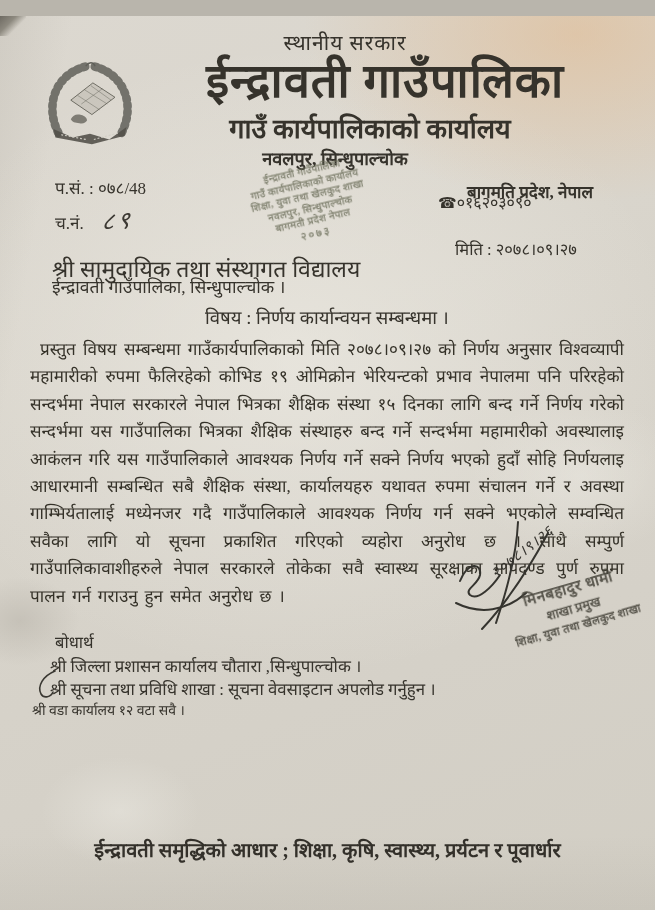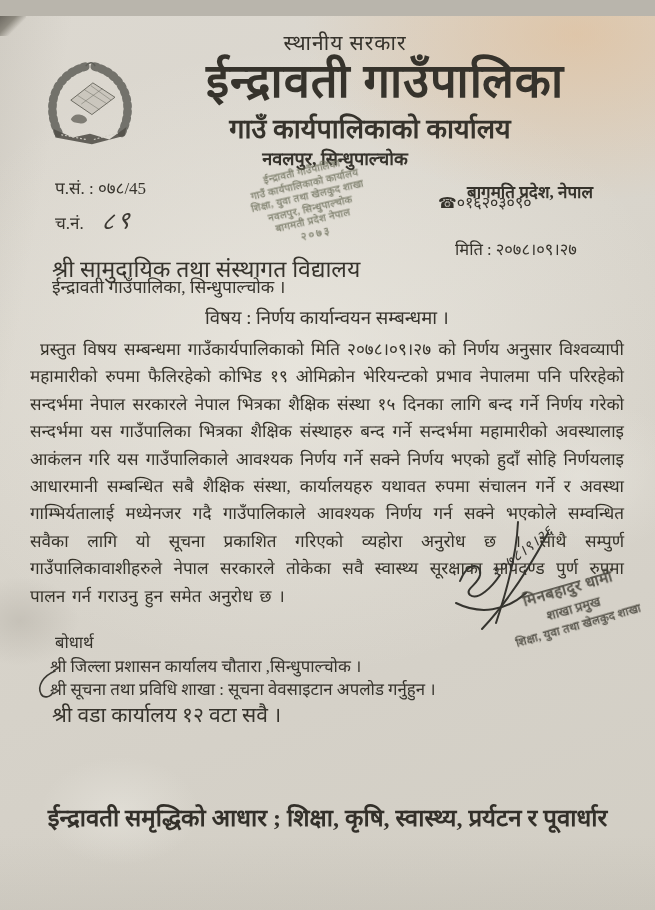--- a/index.html
+++ b/index.html
@@ -77,24 +77,24 @@
     transform:rotate(-16deg);transform-origin:0 0;
     color:rgba(72,70,60,.88);text-align:center;filter:blur(.2px);
   }
   .sig-name{font-size:15.5px;font-weight:bold;letter-spacing:.5px;}
   .sig-title{font-size:13px;font-weight:bold;margin-top:1px;}
   .sig-dept{font-size:11.5px;font-weight:bold;margin-top:1px;letter-spacing:.3px;}
 
   .cc-head{left:55px;top:614px;font-size:16.5px;}
   .cc-0{left:50px;top:638px;font-size:16.8px;}
   .cc-1{left:50px;top:661px;font-size:16.8px;}
-  .cc-2{left:52px;top:684px;font-size:21px;}
+  .cc-2{left:32px;top:684px;font-size:14px;}
   .cc-tick{left:33px;top:652px;width:26px;height:34px;}
 
-  .footer{left:0;top:784px;width:655px;font-size:24px;font-weight:bold;color:#33302a;}
+  .footer{left:0;top:820px;width:655px;font-size:20px;font-weight:bold;color:#33302a;}
 </style>
 </head>
 <body>
 
 <div class="paper">
 
   <div class="corner-notch"></div>
   <div class="blotch b1"></div>
   <div class="blotch b2"></div>
   <div class="blotch b3"></div>
@@ -123,21 +123,21 @@
     <div>ईन्द्रावती गाउँपालिका</div>
     <div>गाउँ कार्यपालिकाको कार्यालय</div>
     <div>शिक्षा, युवा तथा खेलकुद शाखा</div>
     <div>नवलपुर, सिन्धुपाल्चोक</div>
     <div>बागमती प्रदेश नेपाल</div>
     <div class="yr">२०७३</div>
   </div>
 
   <div class="abs refline">
     <span>प.सं. :</span>
-    <span>०७८/45</span>
+    <span>०७८/48</span>
   </div>
   <div class="abs chaline">
     <span>च.नं.</span>
     <span class="chalani-hand">८९</span>
   </div>
 
   <div class="abs ctr province">बागमति प्रदेश, नेपाल</div>
   <div class="abs phone">
     <span class="glyph">☎</span><span>०१६२०३०९०</span>
   </div>

